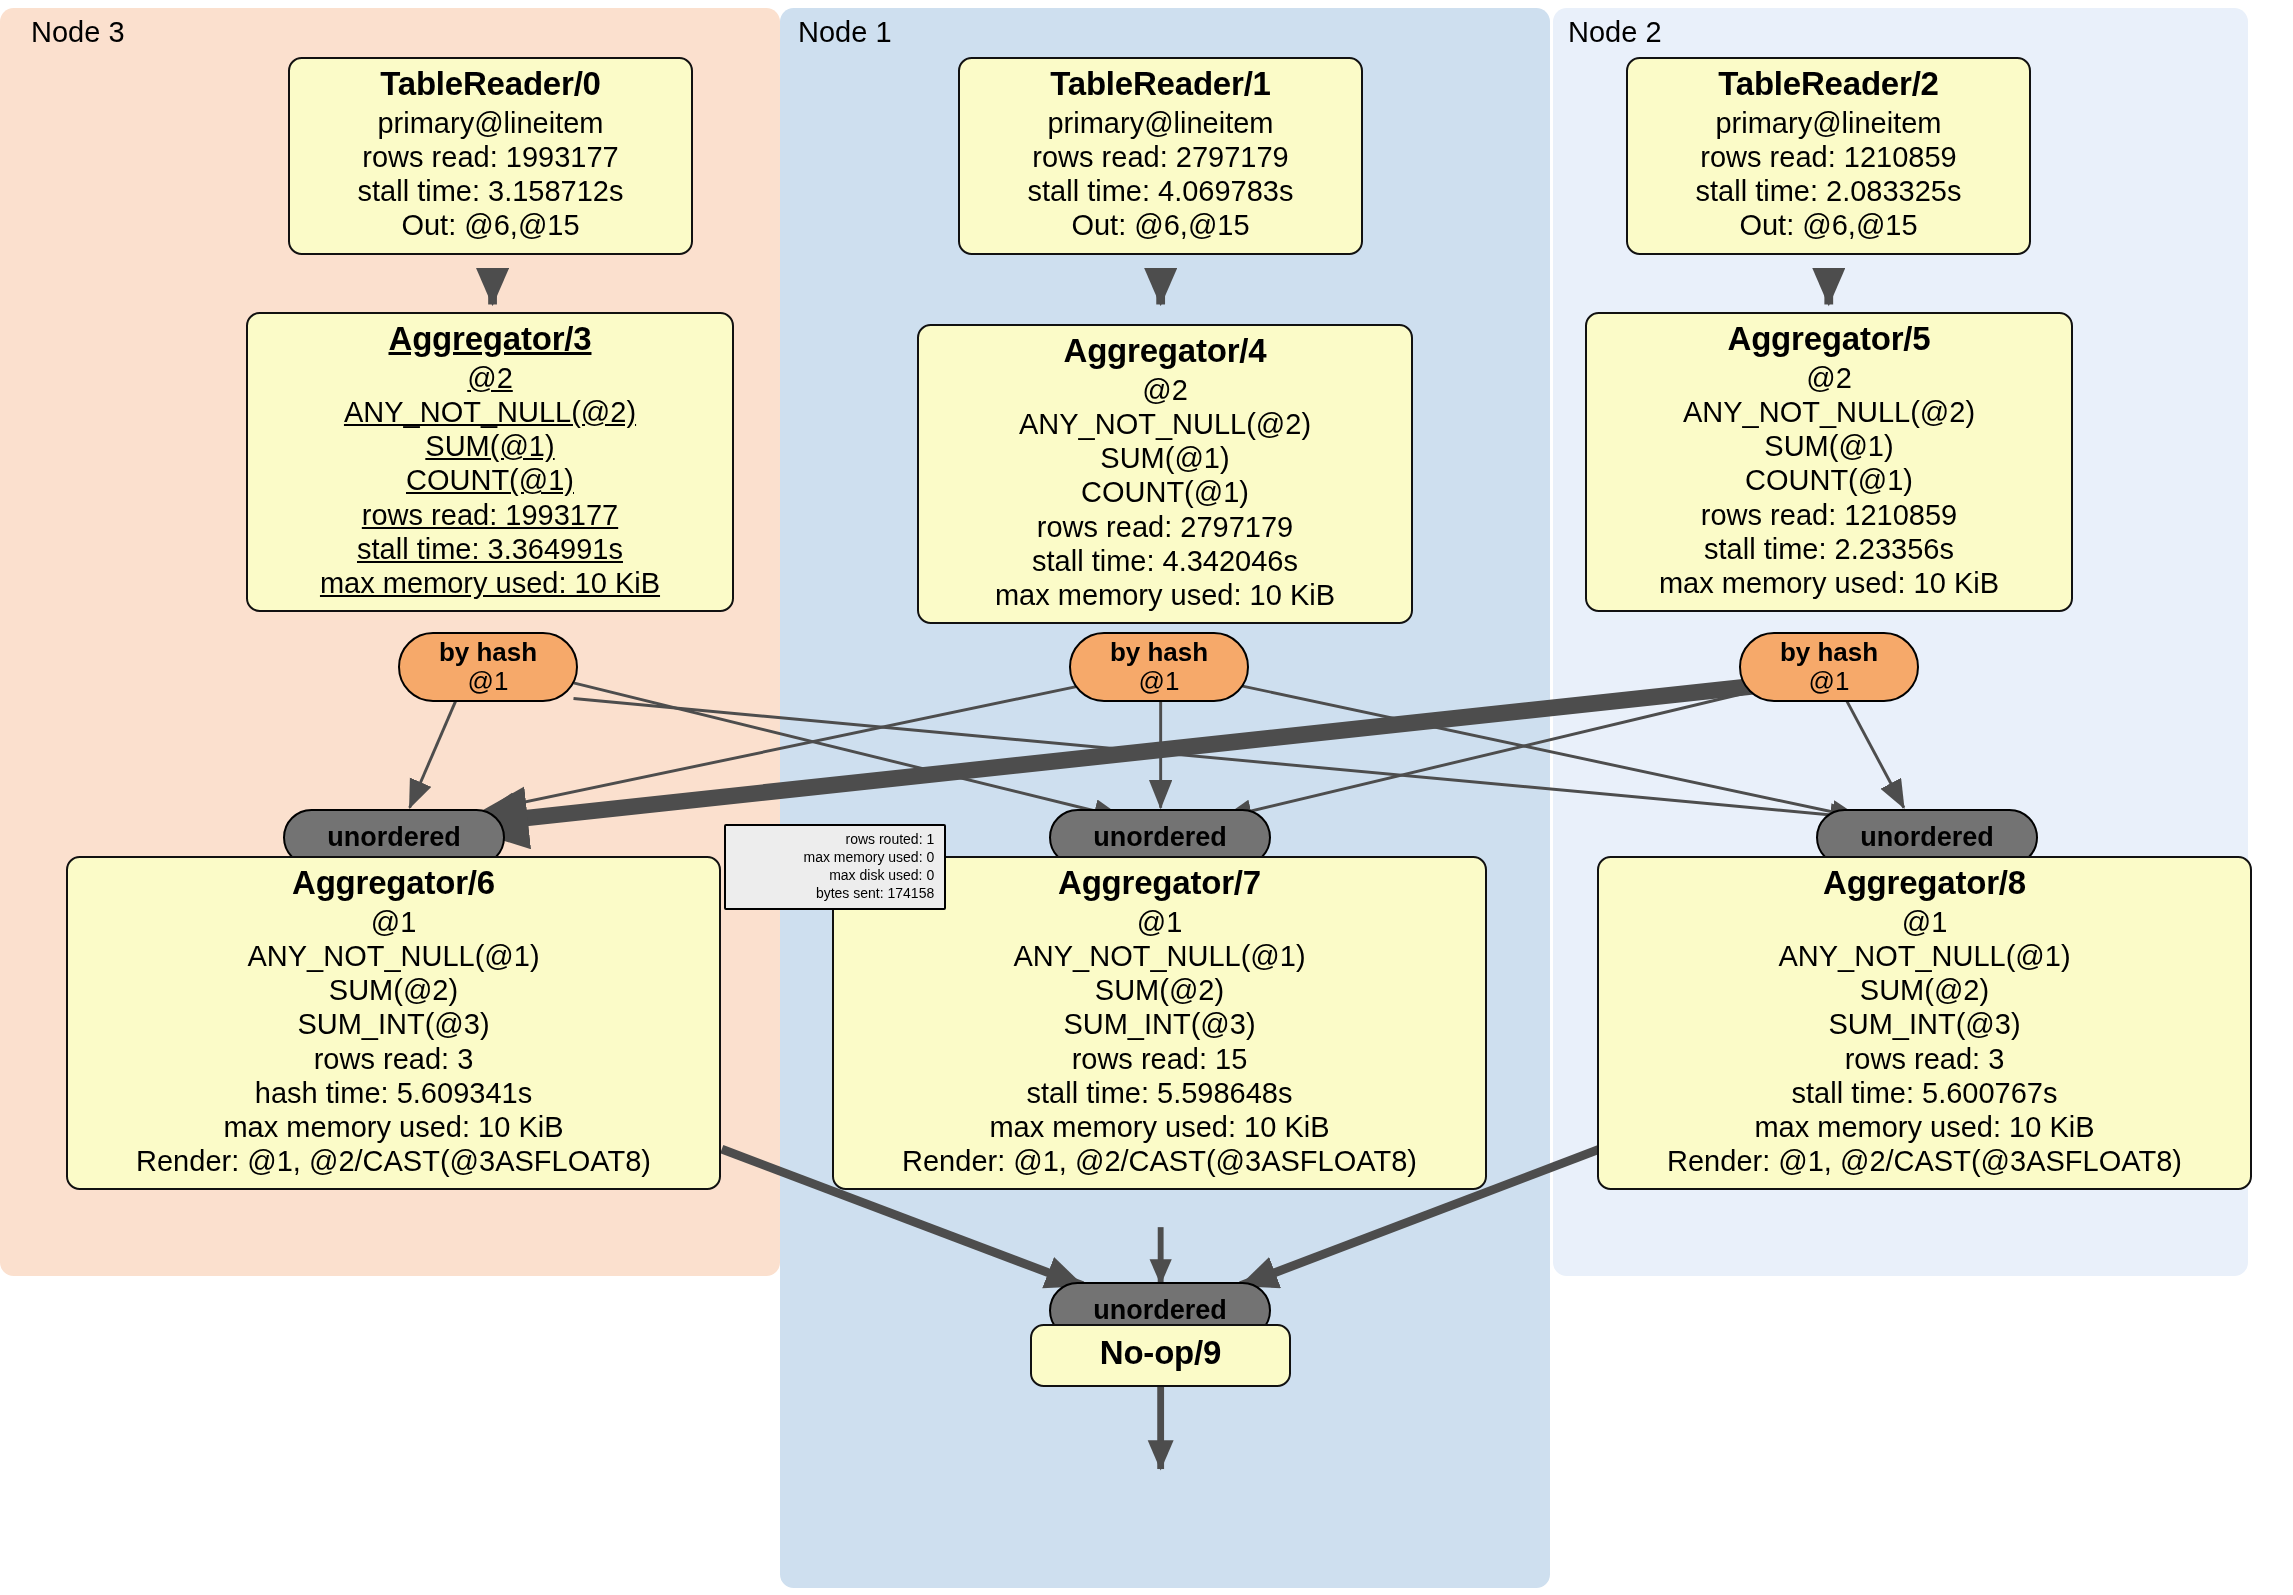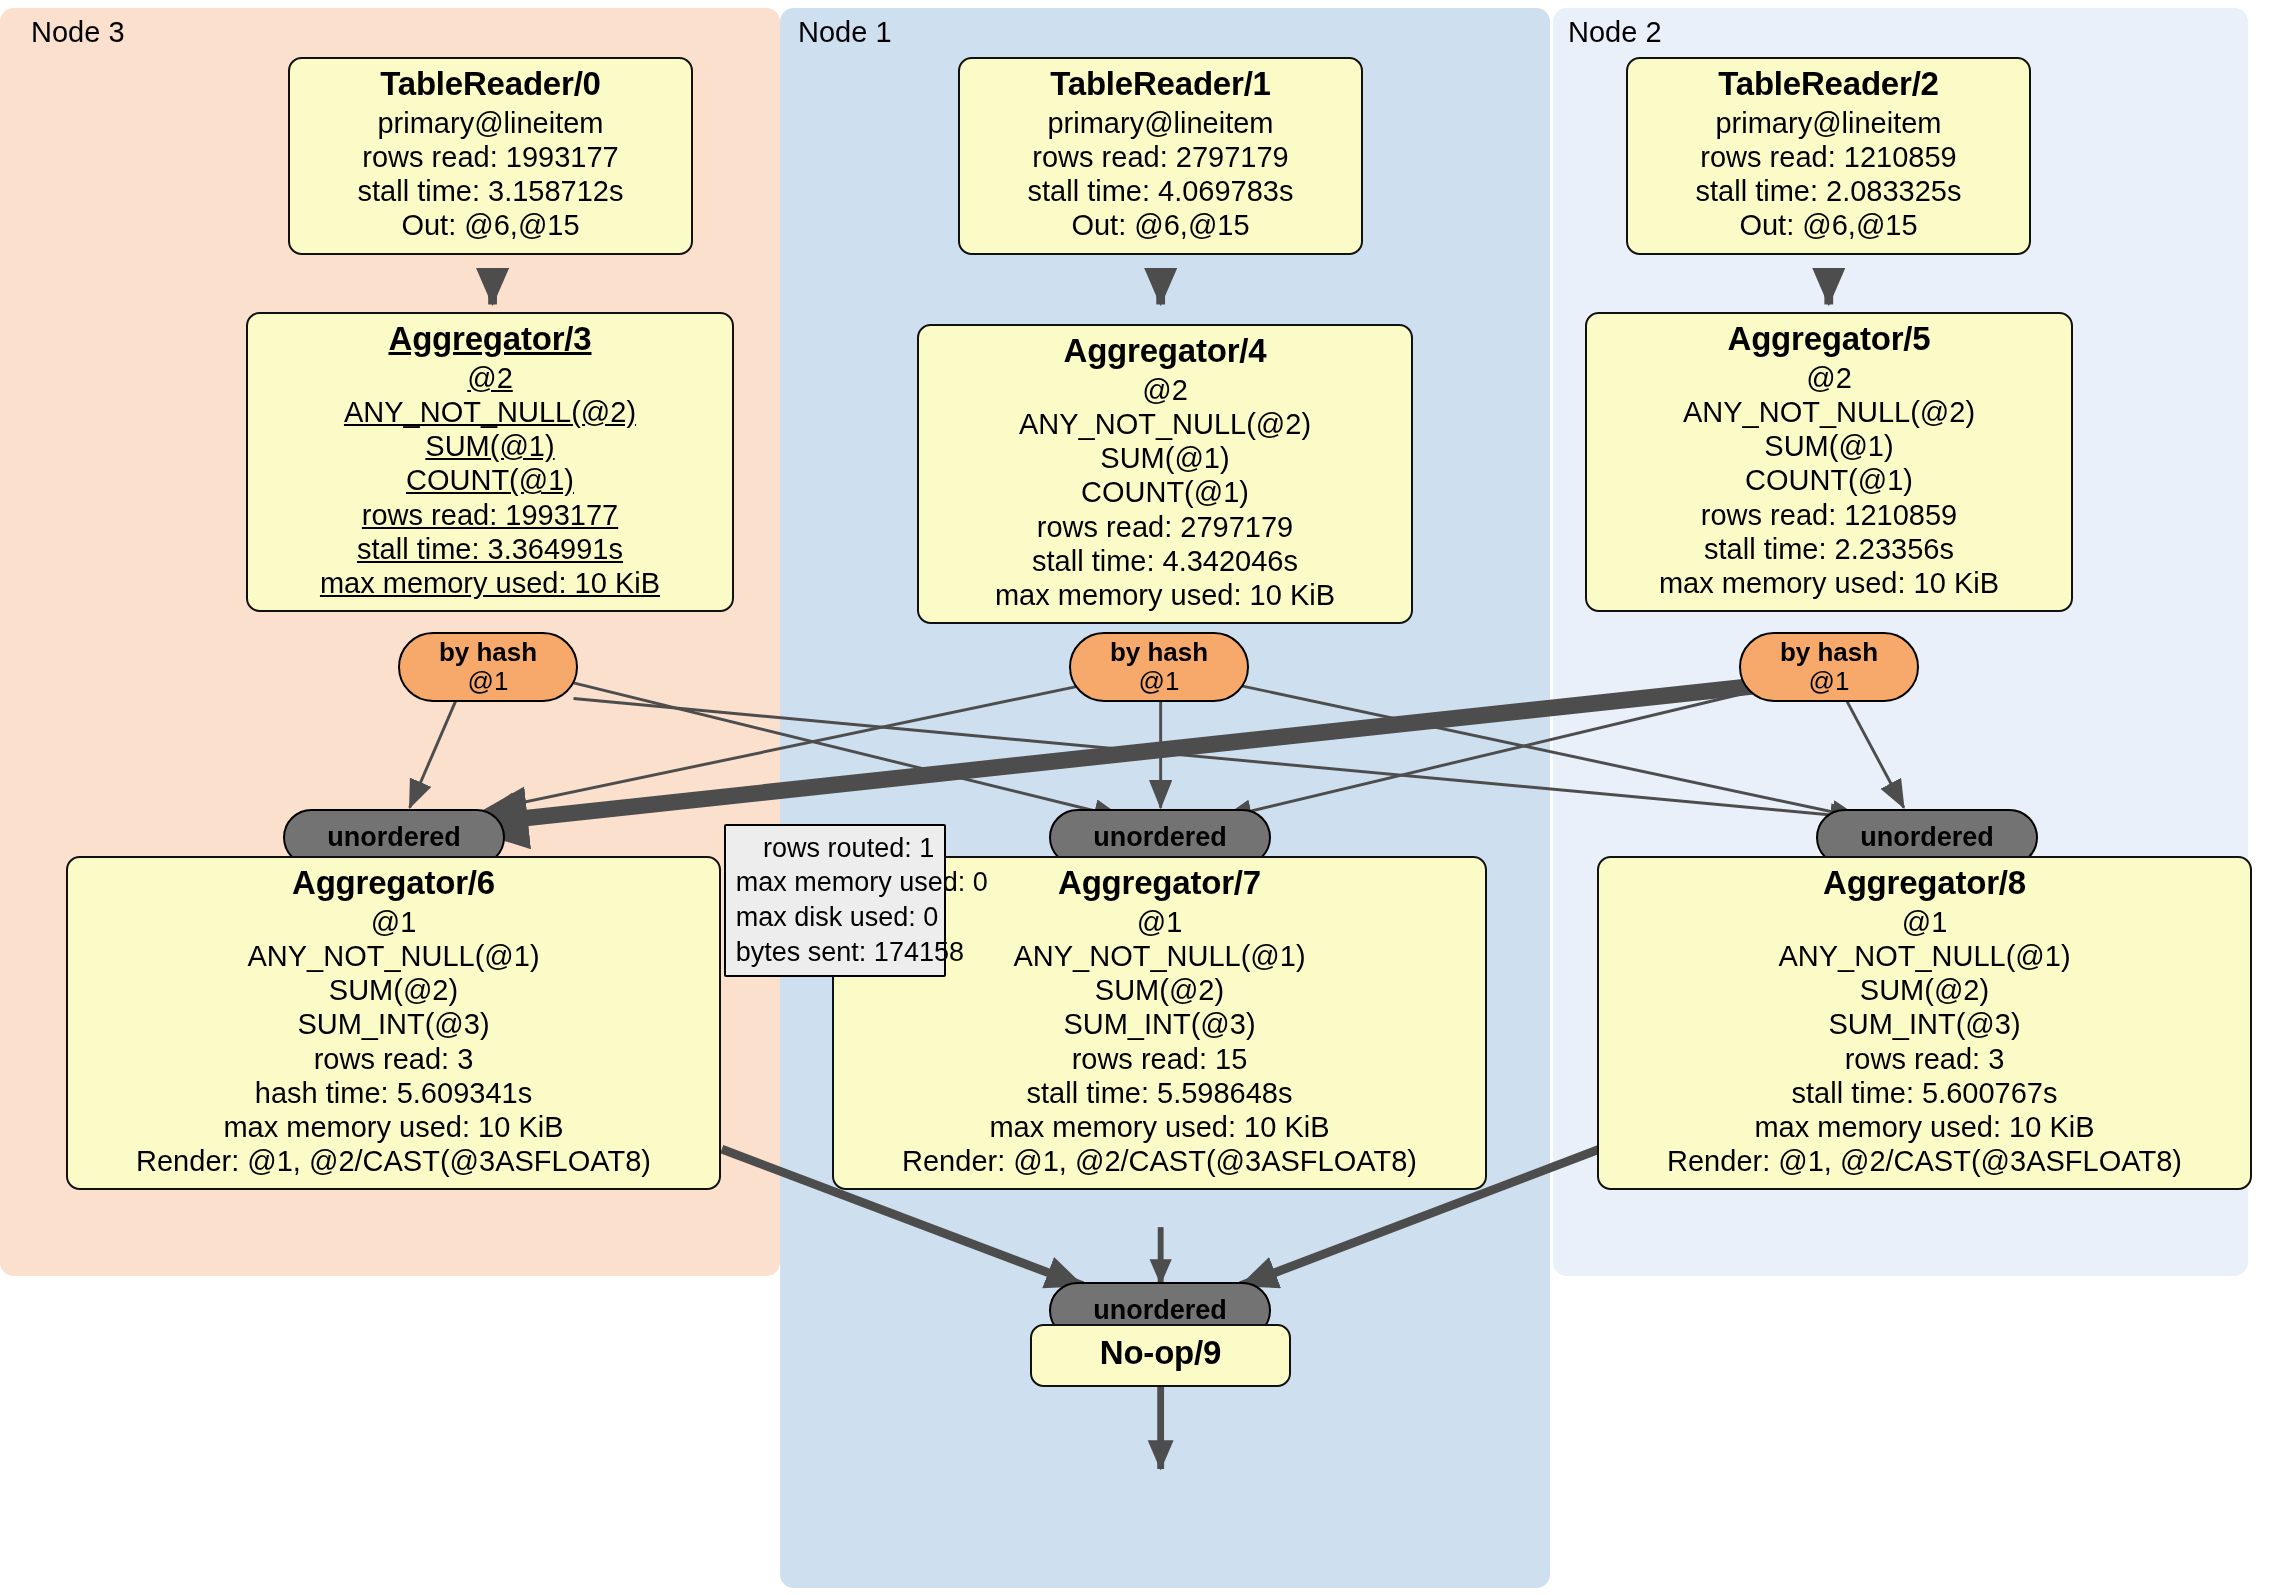--- a/index.html
+++ b/index.html
@@ -97,21 +97,21 @@
     font-weight: bold;
   }
 
   
   .stats-box {
     position: absolute;
     box-sizing: border-box;
     background: #EDEDED;
     border: 2px solid #000000;
     border-radius: 2px;
-    font-size: 27px;
+    font-size: 14px;
     line-height: 1.28;
     color: #000000;
     text-align: right;
     padding: 4.9px 9.8px 5.9px 9.8px;
     white-space: nowrap;
   }
 </style>
 </head>
 <body>
 

